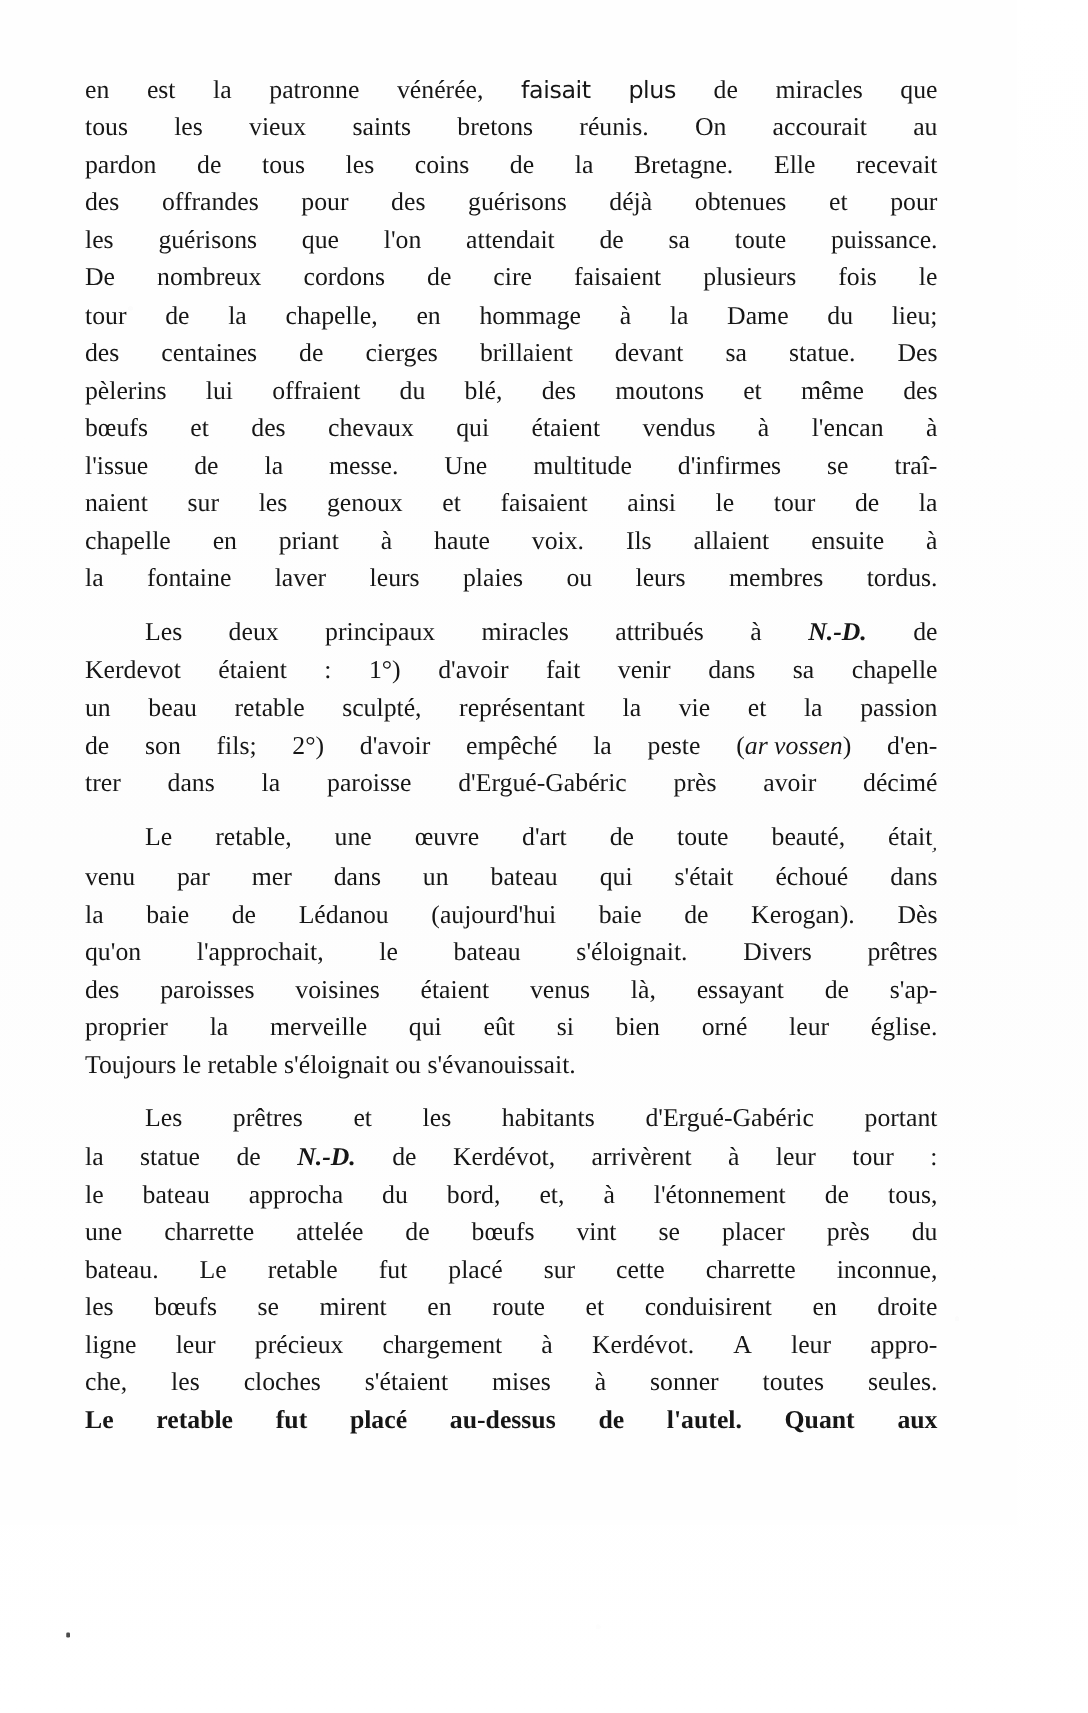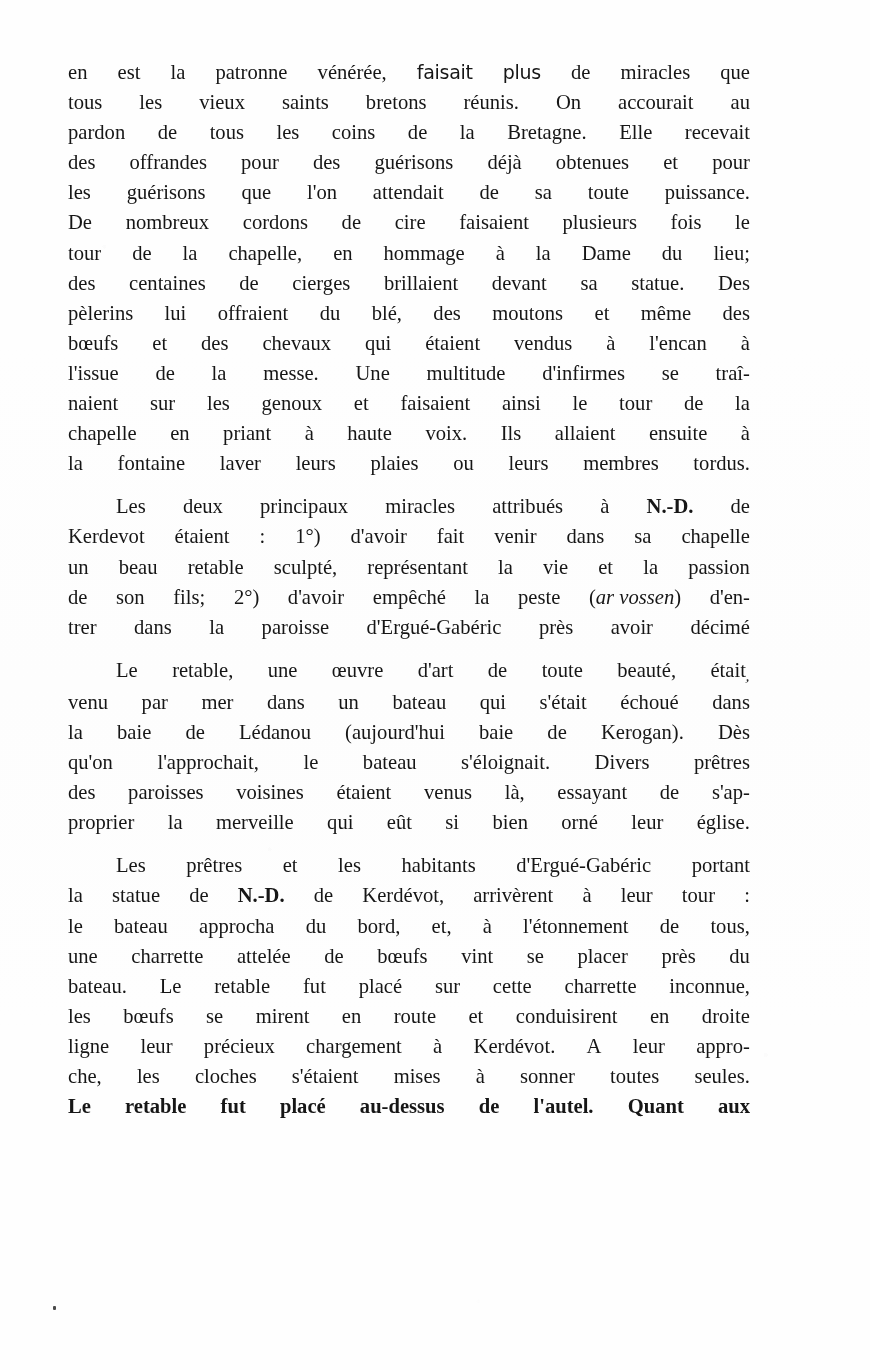--- a/index.html
+++ b/index.html
@@ -78,20 +78,21 @@
   
   .odd {
     font-family: "DejaVu Sans", sans-serif;
     font-weight: 400;
     font-size: 19px;
     letter-spacing: -0.3px;
   }
 
   .smallcapsish {
     font-weight: 700;
+    font-style: italic;
   }
 
   
   .speck {
     position: absolute;
     left: 53px;
     top: 1306px;
     width: 3px;
     height: 4px;
     background: #2b2b2b;
@@ -427,20 +428,21 @@
           <span class="w">merveille</span>
           <span class="w">qui</span>
           <span class="w">eût</span>
           <span class="w">si</span>
           <span class="w">bien</span>
           <span class="w">orné</span>
           <span class="w">leur</span>
           <span class="w">église.</span>
       </div>
 
+      <div class="line last">Toujours le retable s'éloignait ou s'évanouissait.</div>
 
     </div>
 
     <div class="blk">
 
       <div class="line just indent-first">
         <span class="w">Les</span>
           <span class="w">prêtres</span>
           <span class="w">et</span>
           <span class="w">les</span>

